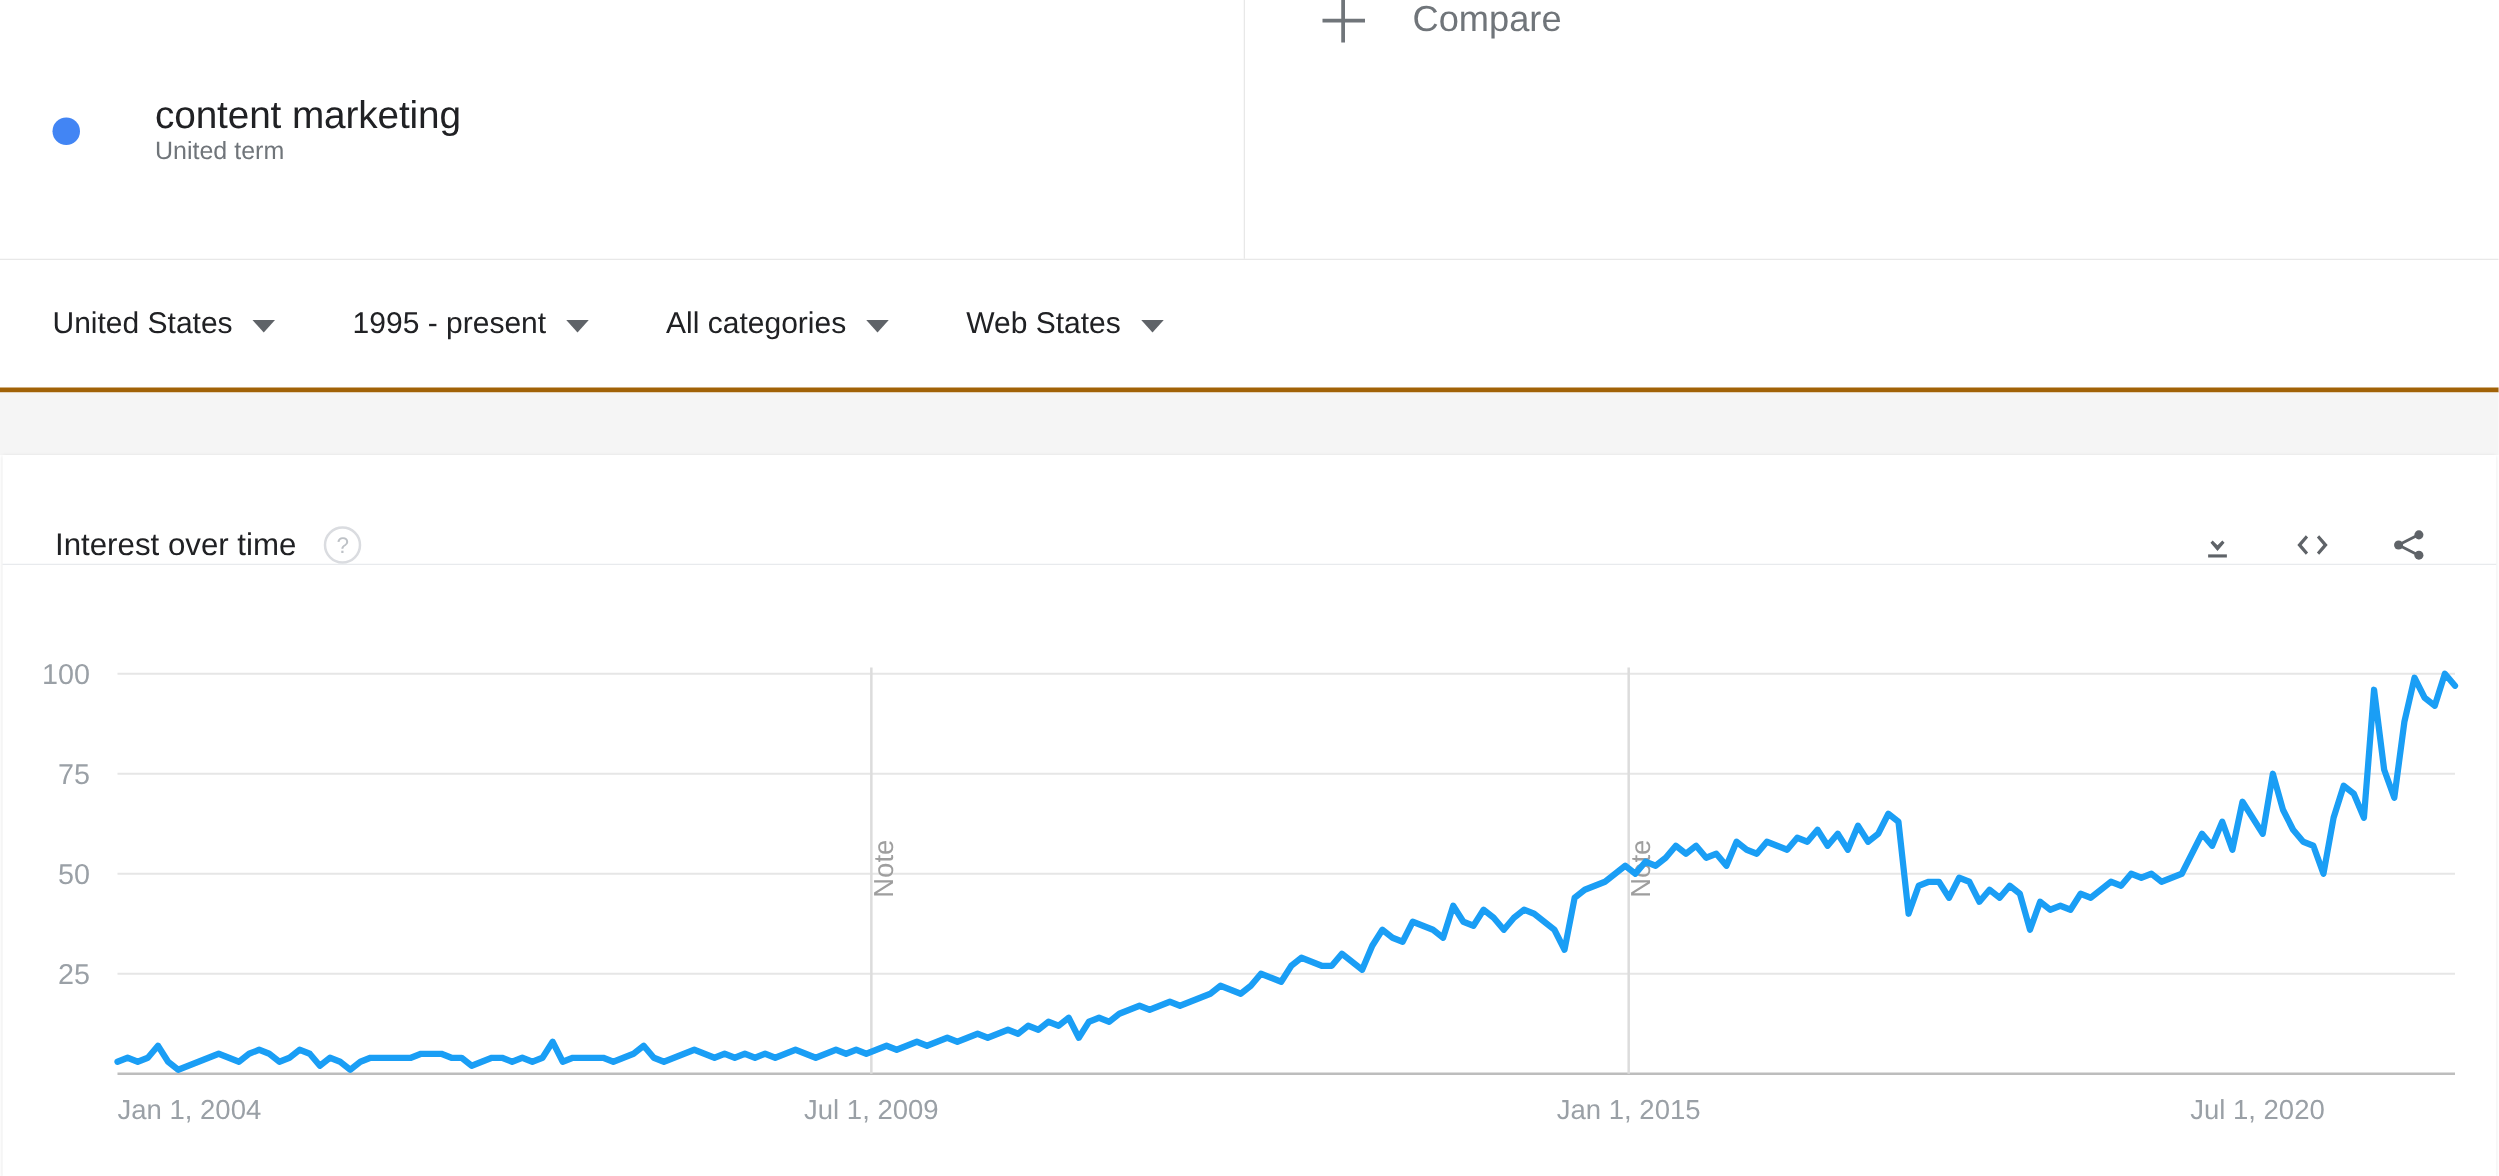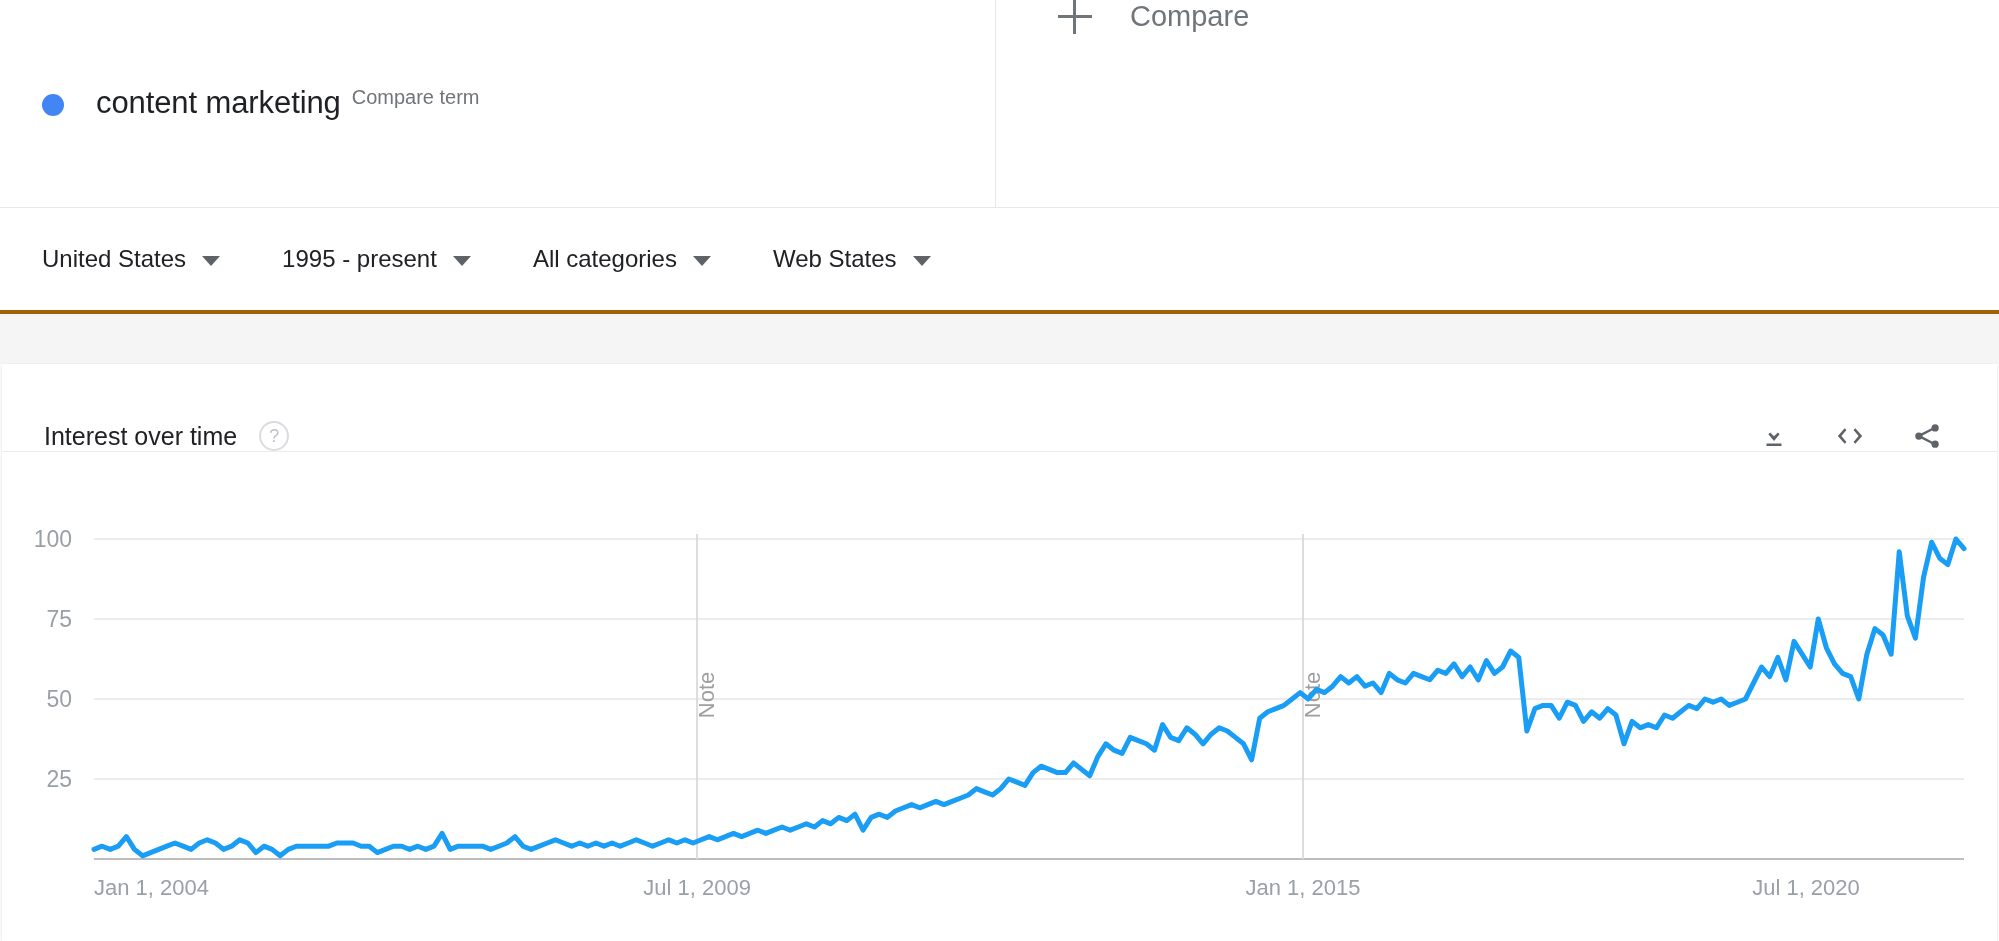--- a/index.html
+++ b/index.html
@@ -26,21 +26,21 @@
     padding-left: 42px;
     border-right: 1px solid #e8e8e8;
   }
   .legend-dot {
     width: 22px; height: 22px;
     border-radius: 50%;
     flex: 0 0 22px;
     margin-right: 32px;
     margin-top: 2px;
   }
-  .term-texts { display: flex; flex-direction: row; gap: 11px; }
+  .term-texts { display: flex; flex-direction: column; gap: 0; margin-left: 28px; }
   .term-title {
     font-size: 31px;
     color: #202124;
     letter-spacing: -0.1px;
     line-height: 1.1;
   }
   .term-sub {
     font-size: 20px;
     color: #70757a;
     line-height: 1.1;
@@ -134,21 +134,21 @@
   .chart-svg { display: block; }
 </style>
 </head>
 <body>
 
 <div class="term-bar">
   <div class="term-cell">
     <span class="legend-dot" style="background: rgb(66, 133, 244);"></span>
     <div class="term-texts">
       <div class="term-title">content marketing</div>
-      <div class="term-sub">Compare term</div>
+      <div class="term-sub">United term</div>
     </div>
   </div>
   <div class="compare-cell">
     <span class="plus-icon"></span>
     <span class="compare-label">Compare</span>
   </div>
 </div>
 
 <div class="filter-bar">
   <div class="filter">

